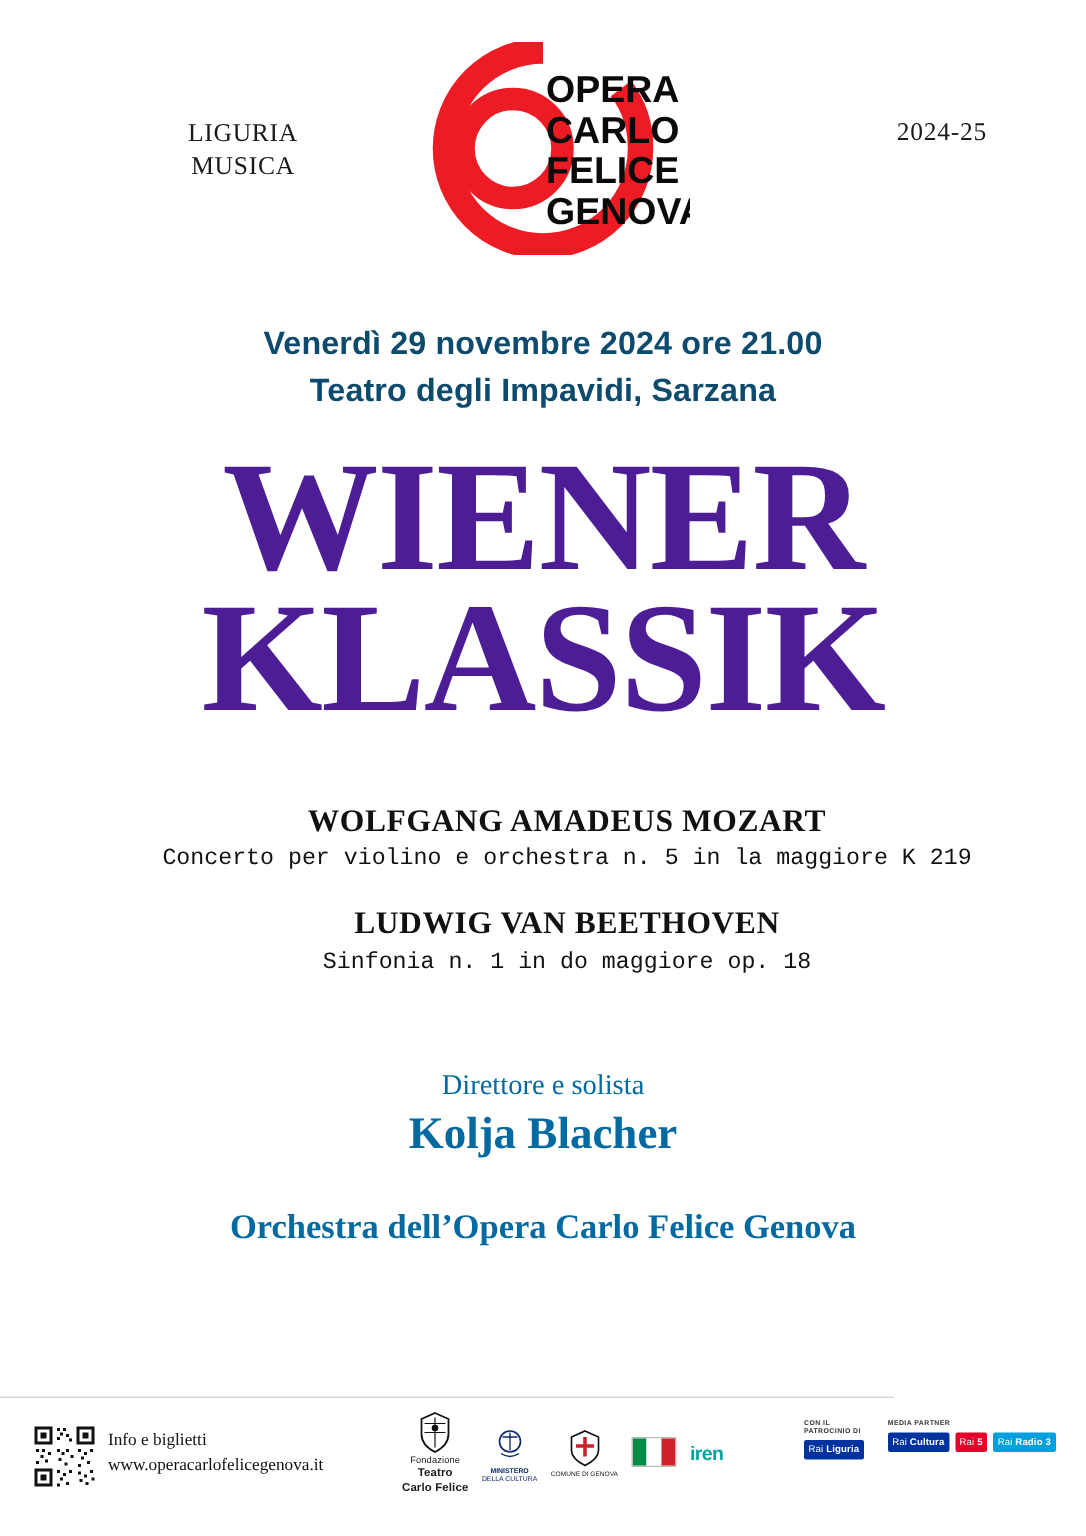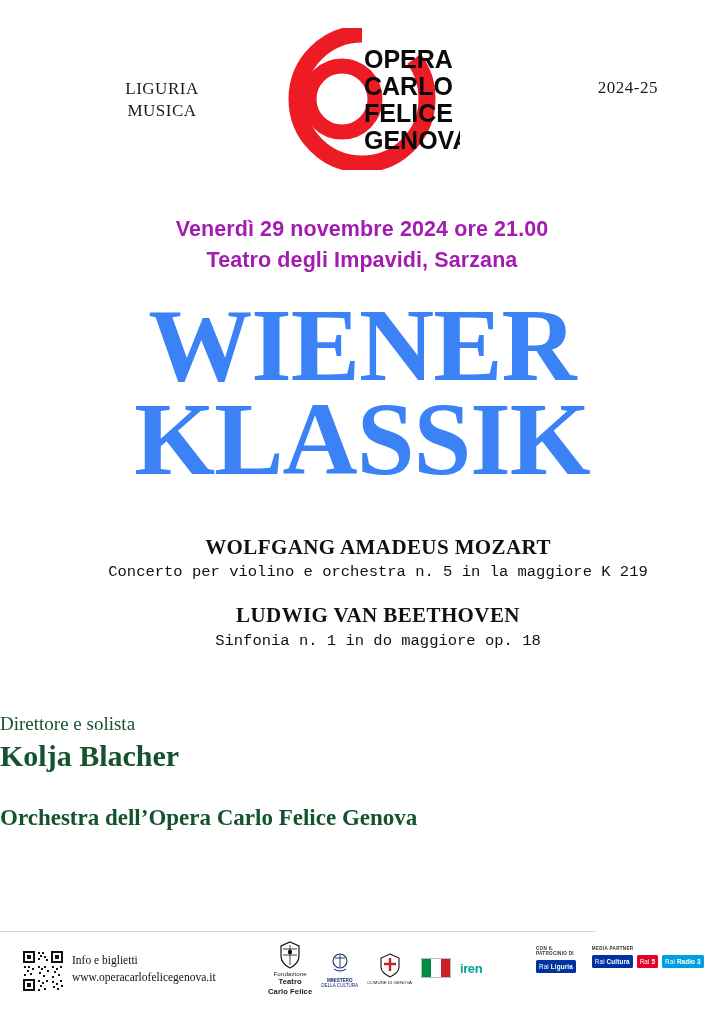--- a/index.html
+++ b/index.html
@@ -71,32 +71,32 @@
   .date-block {
     position: absolute;
     top: 214px;
     left: 0;
     width: 724px;
     text-align: center;
     font-family: "Liberation Sans", sans-serif;
     font-weight: bold;
     font-size: 21.5px;
     line-height: 1.43;
-    color: #a21caf;
+    color: #0c4a6e;
     letter-spacing: 0.1px;
   }
 
   
   .title {
     position: absolute;
     top: 298px;
     left: 0;
     width: 724px;
     text-align: center;
-    color: #3b82f6;
+    color: #4c1d95;
     font-family: "Liberation Serif", serif;
     font-weight: bold;
     font-size: 104px;
     line-height: 0.90;
     letter-spacing: -1px;
   }
   .title .line { display: block; white-space: nowrap; }
 
   
   .program {
@@ -122,21 +122,22 @@
     margin-top: 2px;
     margin-bottom: 20px;
   }
 
   
   .performers {
     position: absolute;
     top: 712px;
     left: 0;
     width: 724px;
-    color: #14532d;
+    text-align: center;
+    color: #0369a1;
   }
   .role {
     font-family: "Liberation Serif", serif;
     font-size: 19px;
     line-height: 1.25;
   }
   .soloist {
     font-family: "Liberation Serif", serif;
     font-weight: bold;
     font-size: 30px;

